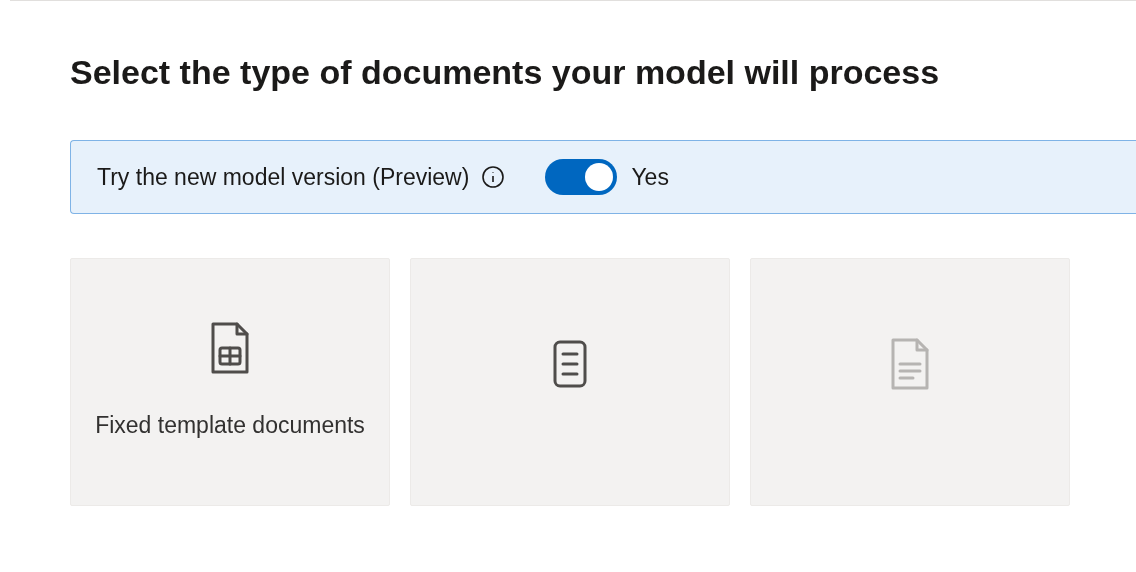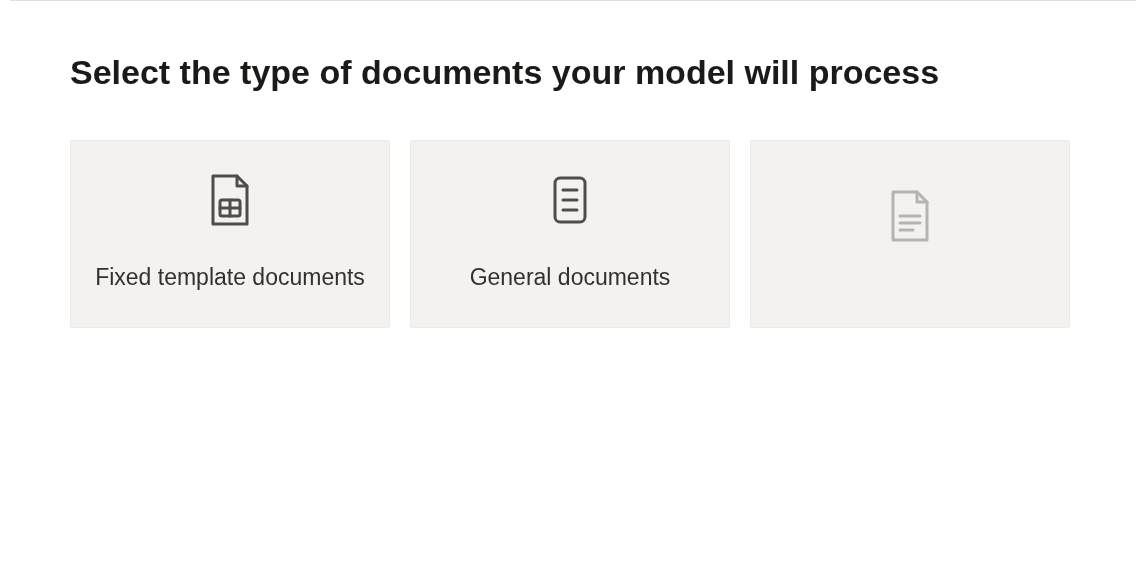--- a/index.html
+++ b/index.html
@@ -77,21 +77,21 @@
     .toggle-state {
       font-size: 23px;
       color: #1b1a19;
     }
     .cards {
       display: flex;
       gap: 20px;
     }
     .card {
       width: 320px;
-      height: 188px;
+      height: 248px;
       background: #f3f2f1;
       border: 1px solid #eceae8;
       border-radius: 2px;
       display: flex;
       flex-direction: column;
       align-items: center;
       justify-content: center;
       padding: 20px;
       cursor: pointer;
     }
@@ -112,20 +112,36 @@
   </style>
 </head>
 <body>
 
 <div class="top-divider"></div>
 
 <div class="content">
 
   <h1 class="page-title">Select the type of documents your model will process</h1>
 
+  <div class="preview-banner">
+    <span class="preview-label">Try the new model version (Preview)</span>
+    <span class="info-icon">
+      <svg viewBox="0 0 24 24" fill="none" stroke="#1b1a19" stroke-width="1.6">
+        <circle cx="12" cy="12" r="10"></circle>
+        <circle cx="12" cy="7.5" r="0.6" fill="#1b1a19" stroke="none"></circle>
+        <line x1="12" y1="11" x2="12" y2="17"></line>
+      </svg>
+    </span>
+    <div class="toggle-wrap">
+      <div class="toggle">
+        <div class="toggle-knob"></div>
+      </div>
+      <span class="toggle-state">Yes</span>
+    </div>
+  </div>
 
   <div class="cards">
 
     <div class="card">
       <span class="card-icon">
         <svg viewBox="0 0 46 52" fill="none" stroke="#4f4d4b" stroke-width="3" stroke-linejoin="round" stroke-linecap="round">
           <path d="M6 2 H30 L40 12 V50 H6 Z"></path>
           <path d="M30 2 V12 H40"></path>
           <rect x="13" y="26" width="20" height="16" rx="2"></rect>
           <line x1="13" y1="34" x2="33" y2="34"></line>
@@ -137,21 +153,20 @@
 
     <div class="card">
       <span class="card-icon">
         <svg viewBox="0 0 46 52" fill="none" stroke="#4f4d4b" stroke-width="3" stroke-linejoin="round" stroke-linecap="round">
           <rect x="8" y="4" width="30" height="44" rx="5"></rect>
           <line x1="16" y1="16" x2="30" y2="16"></line>
           <line x1="16" y1="26" x2="30" y2="26"></line>
           <line x1="16" y1="36" x2="30" y2="36"></line>
         </svg>
       </span>
-      <div class="card-label">General documents</div>
     </div>
 
     <div class="card card-disabled">
       <span class="card-icon">
         <svg viewBox="0 0 46 52" fill="none" stroke="#b6b4b2" stroke-width="3" stroke-linejoin="round" stroke-linecap="round">
           <path d="M6 2 H30 L40 12 V50 H6 Z"></path>
           <path d="M30 2 V12 H40"></path>
           <line x1="13" y1="26" x2="33" y2="26"></line>
           <line x1="13" y1="33" x2="33" y2="33"></line>
           <line x1="13" y1="40" x2="26" y2="40"></line>

